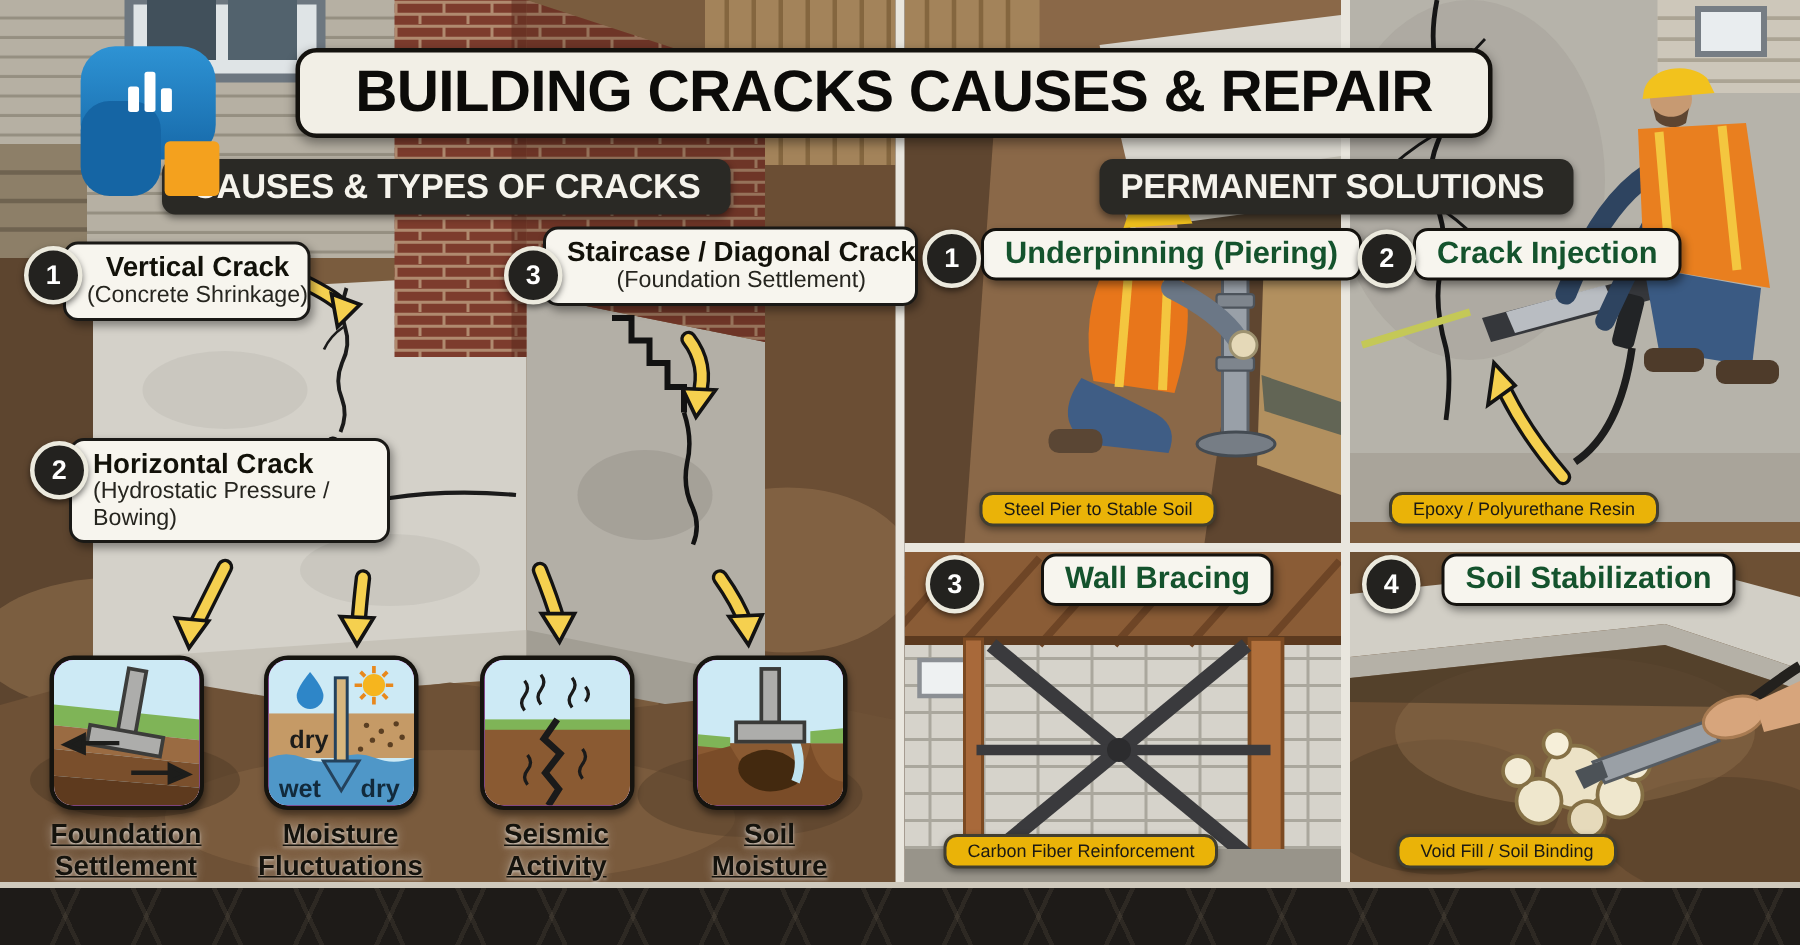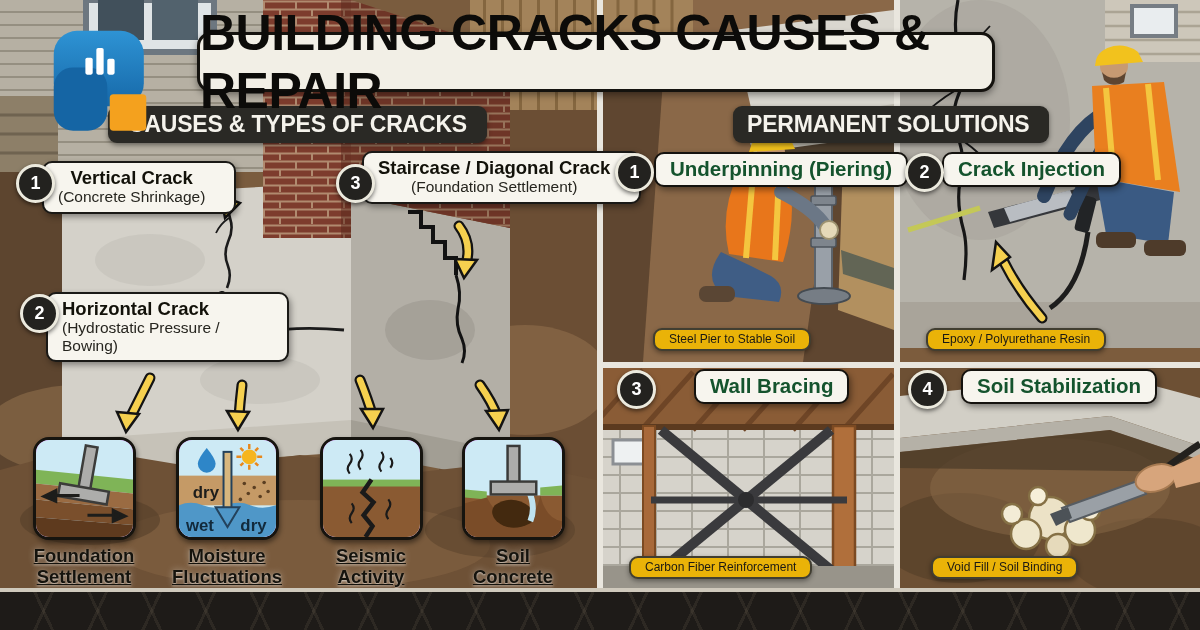--- a/index.html
+++ b/index.html
@@ -17,38 +17,38 @@
   #gutter-right-v{left:894px;top:0;width:6px;height:590px;}
   #gutter-right-h{left:603px;top:362px;width:597px;height:6px;}
   #bottom-edge{position:absolute;left:0;top:588px;width:1200px;height:4px;background:#cfc9bc;}
   #bottom-bar{position:absolute;left:0;top:592px;width:1200px;height:38px;background:#1e1b18;
      background-image:repeating-linear-gradient(115deg,transparent 0 46px,rgba(125,112,92,.16) 46px 49px),
                       repeating-linear-gradient(65deg,transparent 0 46px,rgba(125,112,92,.16) 46px 49px);}
   
   #title-banner{position:absolute;left:197px;top:32px;width:792px;height:54px;
      background:#f2efe6;border:3px solid #14120e;border-radius:14px;
      display:flex;align-items:center;justify-content:center;
-     font-size:50px;font-weight:800;letter-spacing:-.5px;color:#0c0b09;
+     font-size:39px;font-weight:800;letter-spacing:-.5px;color:#0c0b09;
      box-shadow:0 3px 7px rgba(0,0,0,.4);z-index:20;}
   
   #logo{position:absolute;left:44px;top:26px;width:112px;height:92px;z-index:21;}
   
   .section-header{position:absolute;top:106px;height:37px;display:flex;align-items:center;
      padding:0 20px;background:#2a2925;color:#f5f3ec;font-weight:700;font-size:23px;
      border-radius:9px;letter-spacing:-.2px;box-shadow:0 2px 5px rgba(0,0,0,.45);z-index:15;}
   #header-causes{left:108px;}
   #header-solutions{left:733px;padding-left:14px;}
   
   .badge{position:absolute;width:33px;height:33px;border-radius:50%;background:#23221f;
      border:3px solid #eceade;color:#fff;font-weight:700;font-size:18px;
      display:flex;align-items:center;justify-content:center;
      box-shadow:0 2px 4px rgba(0,0,0,.55);z-index:16;}
   
   .crack-label{position:absolute;background:#f7f5ee;border:2.5px solid #1a1916;border-radius:10px;
-     padding:4px 29px 6px 14px;box-shadow:2px 3px 6px rgba(0,0,0,.38);z-index:14;}
+     padding:4px 0 6px 14px;box-shadow:2px 3px 6px rgba(0,0,0,.38);z-index:14;}
   .crack-label .t{font-size:18.5px;font-weight:700;color:#121109;line-height:1.15;}
   .crack-label .s{font-size:15.5px;color:#26251f;line-height:1.12;}
   .center{text-align:center;}
   #label-vertical{left:42px;top:161px;}
   #label-horizontal{left:46px;top:292px;max-width:196px;}
   #label-staircase{left:362px;top:151px;}
   
   .cause{position:absolute;top:437px;width:146px;text-align:center;z-index:14;}
   .cause-icon{width:97px;height:97px;margin:0 auto;border:3.5px solid #16140f;border-radius:16px;
      overflow:hidden;background:#d946ef;box-shadow:1px 3px 5px rgba(0,0,0,.45);}
@@ -443,21 +443,21 @@
         <polygon points="0,50 22,52 22,60 0,58" fill="#7fb457"></polygon>
         <polygon points="76,48 98,46 98,56 76,56" fill="#7fb457"></polygon>
         <path d="M22,58 q14,26 30,24 q20,-2 24,-26 q6,24 22,26 V98 H0 V64 Z" fill="#7a4c28"></path>
         <path d="M30,66 q18,-12 36,2 q10,8 0,16 q-20,10 -34,-2 q-8,-8 -2,-16" fill="#43290f"></path>
         <path d="M64,50 q8,18 2,32" stroke="#bfe2ef" stroke-width="6" fill="none"></path>
         <rect x="43" y="6" width="12" height="40" fill="#adadab" stroke="#3a3a38" stroke-width="2.5"></rect>
         <rect x="26" y="42" width="46" height="13" fill="#adadab" stroke="#3a3a38" stroke-width="2.5"></rect>
       </svg>
     </div>
     <div class="cause-label">Soil
-Concrete</div>
+Moisture</div>
   </div>
 
   <div class="badge" id="badge-s1">1</div>
   <div class="sol-title" id="sol-title-1">Underpinning (Piering)</div>
   <div class="sol-caption" id="sol-cap-1">Steel Pier to Stable Soil</div>
 
   <div class="badge" id="badge-s2">2</div>
   <div class="sol-title" id="sol-title-2">Crack Injection</div>
   <div class="sol-caption" id="sol-cap-2">Epoxy / Polyurethane Resin</div>
 

